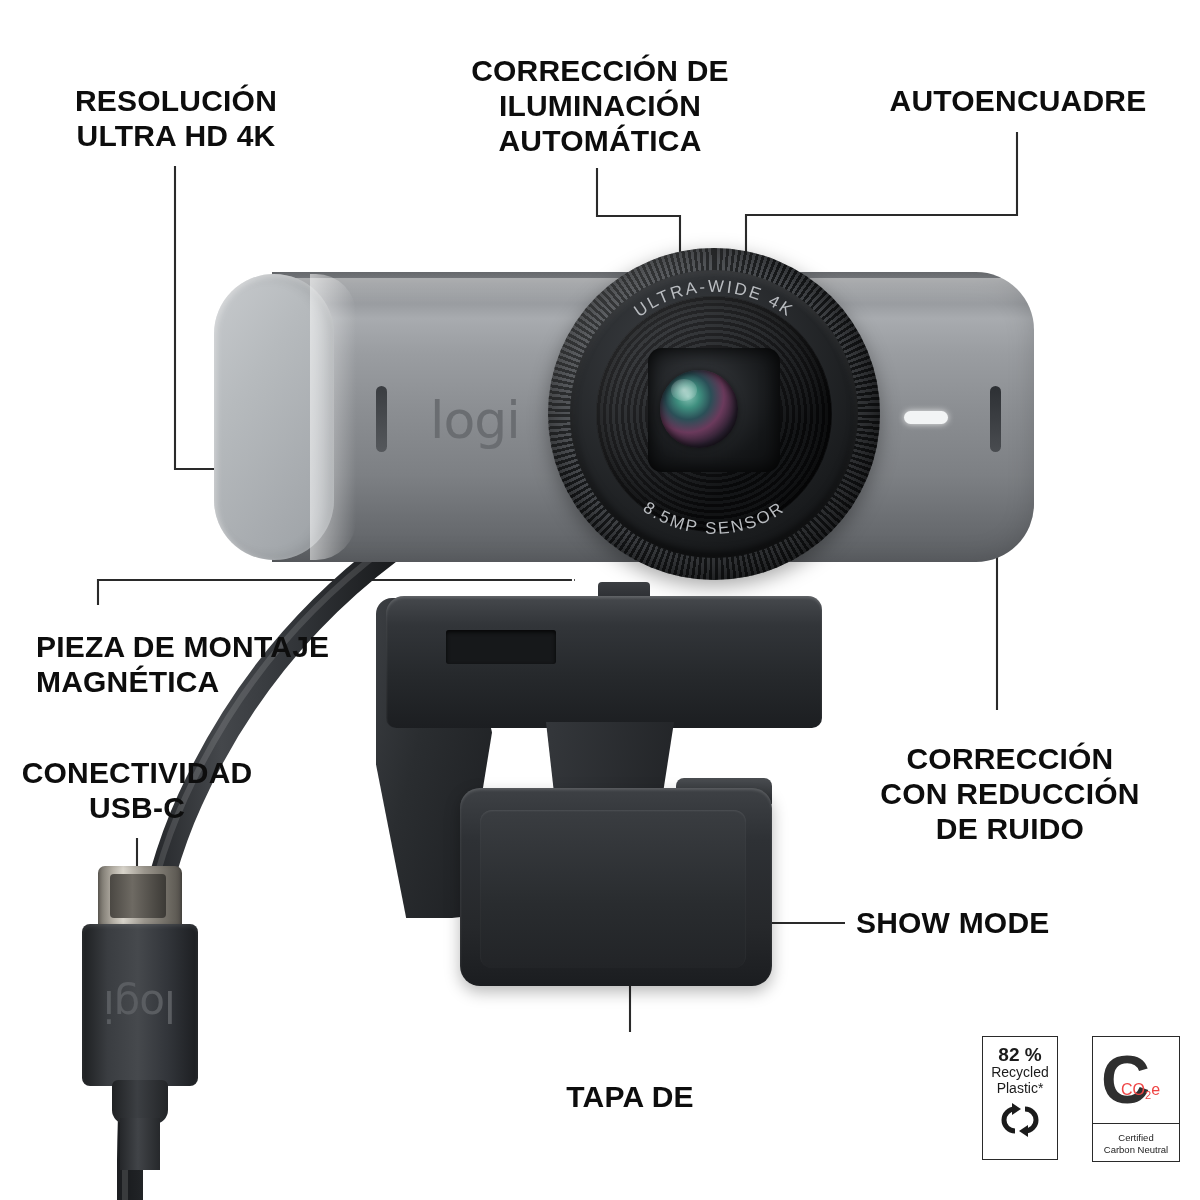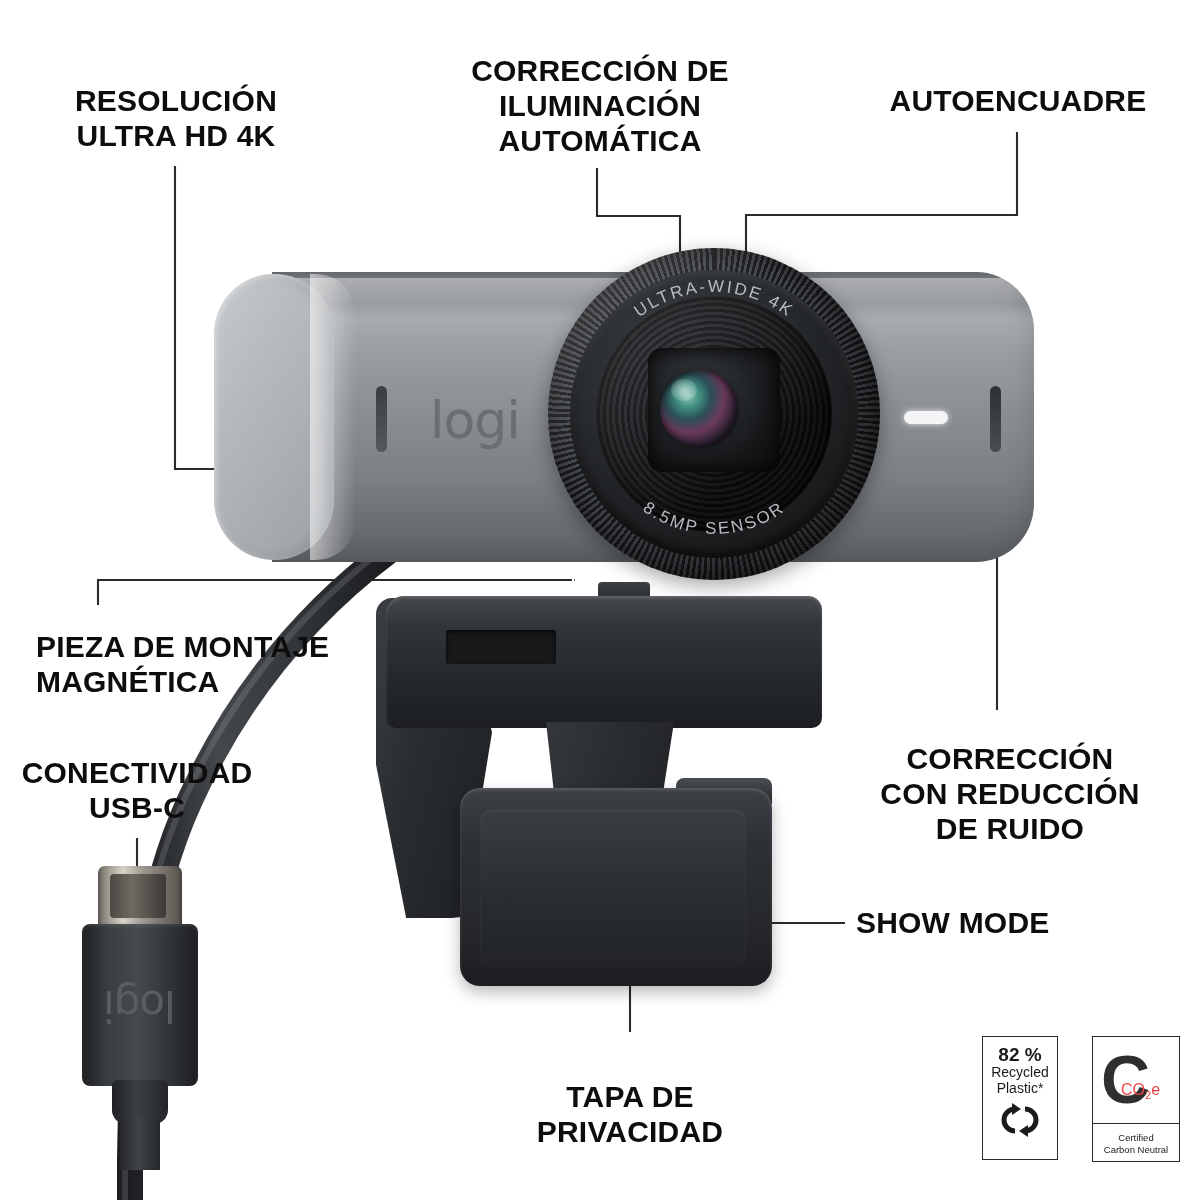--- a/index.html
+++ b/index.html
@@ -314,21 +314,20 @@
     <div>CON REDUCCIÓN</div>
     <div>DE RUIDO</div>
   </div>
 
   <div class="callout ct-left" id="c-showmode" style="left:856px;top:906px;width:300px;">
     <div>SHOW MODE</div>
   </div>
 
   <div class="callout ct-center" id="c-privacy" style="left:470px;top:1040px;width:320px;margin-top:40px;">
     <div>TAPA DE</div>
-    <div>PRIVACIDAD</div>
   </div>
 
   <div id="badges" class="art">
 
     <div class="badge" id="badge-recycled">
       <div class="b-pct">82 %</div>
       <div class="b-l1">Recycled</div>
       <div class="b-l2">Plastic*</div>
       <svg class="recy" width="50" height="38" viewBox="0 0 50 38">
         <g fill="none" stroke="#1b1b1b" stroke-width="5">

